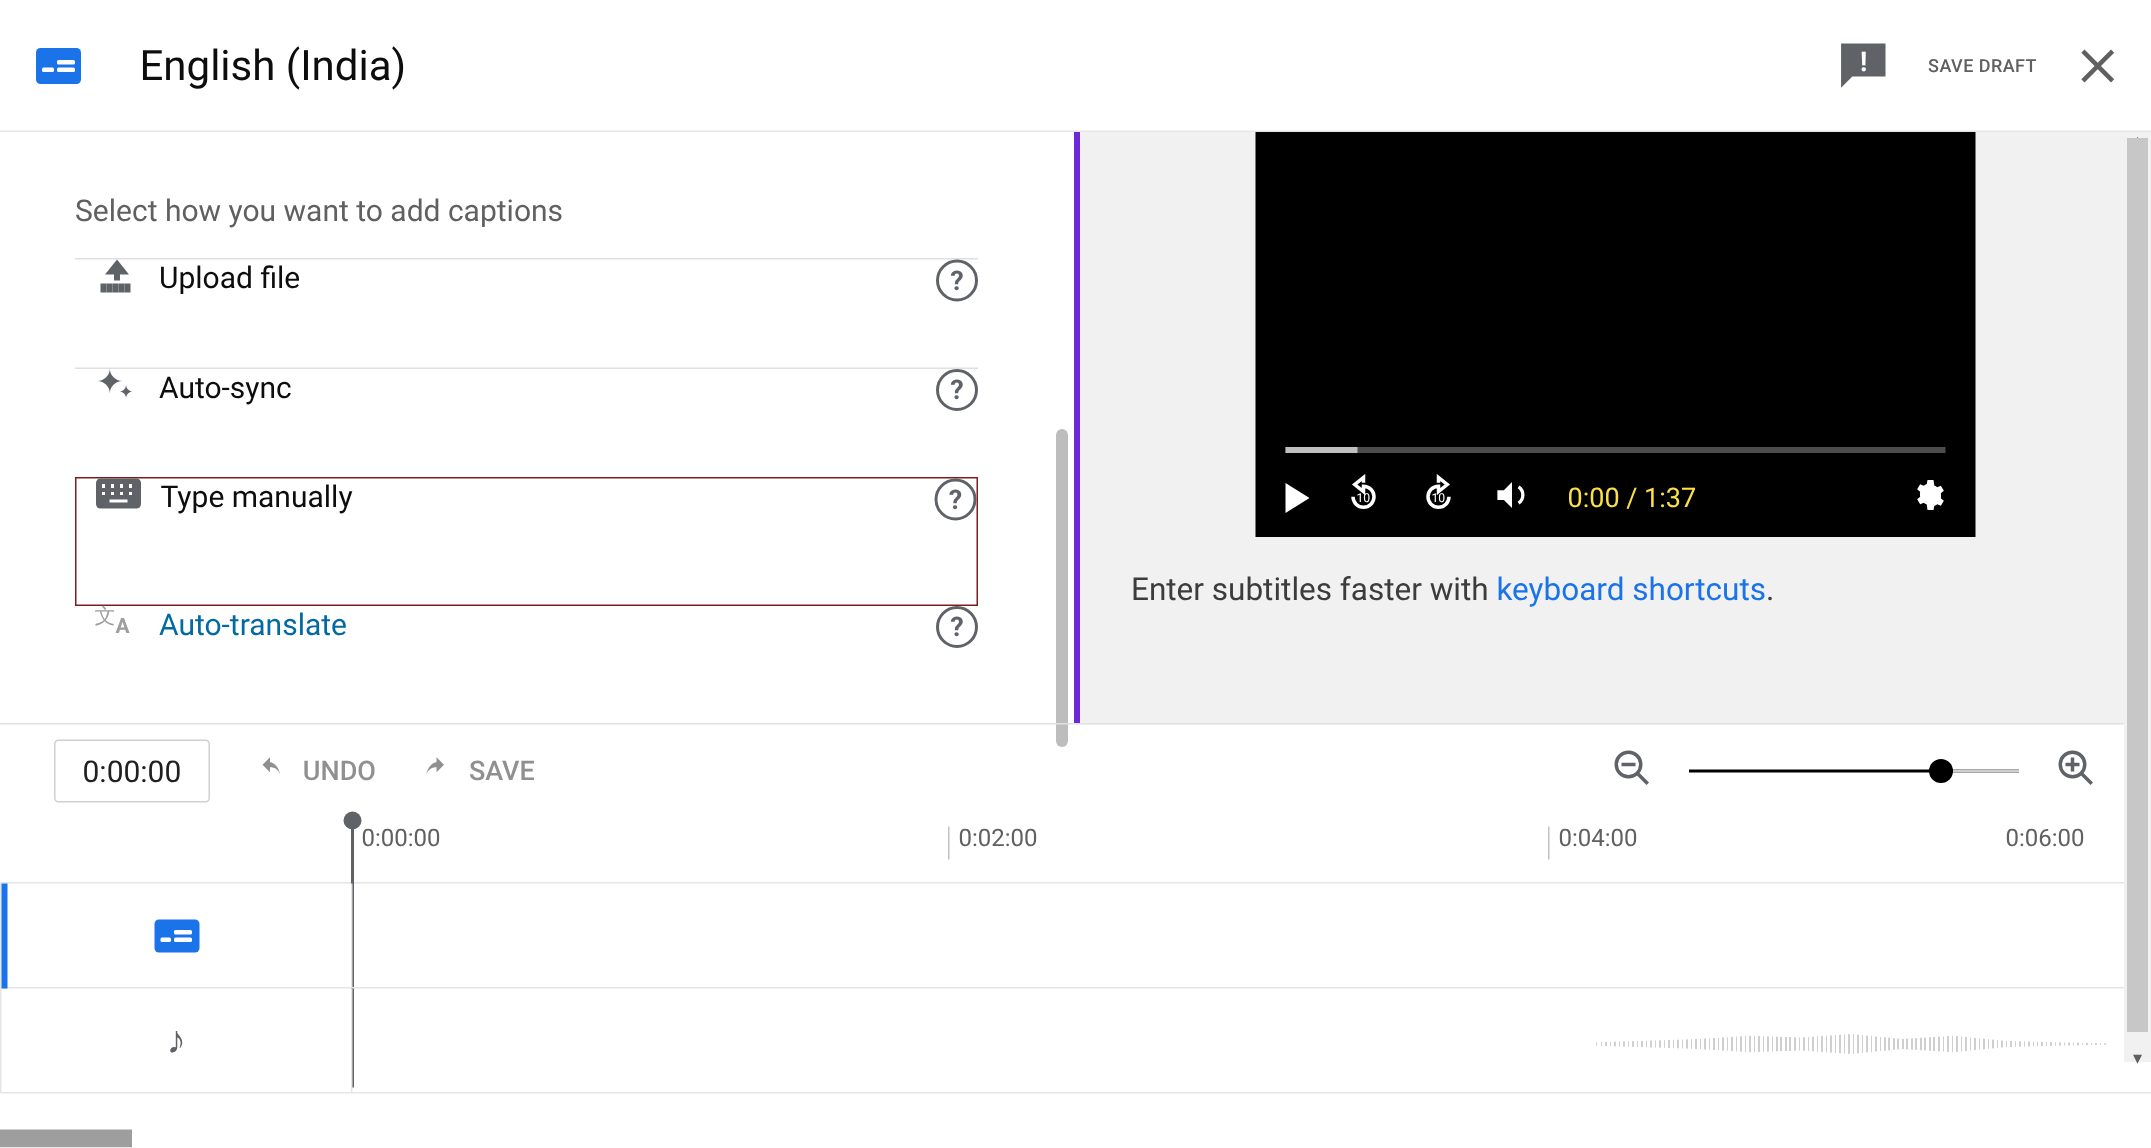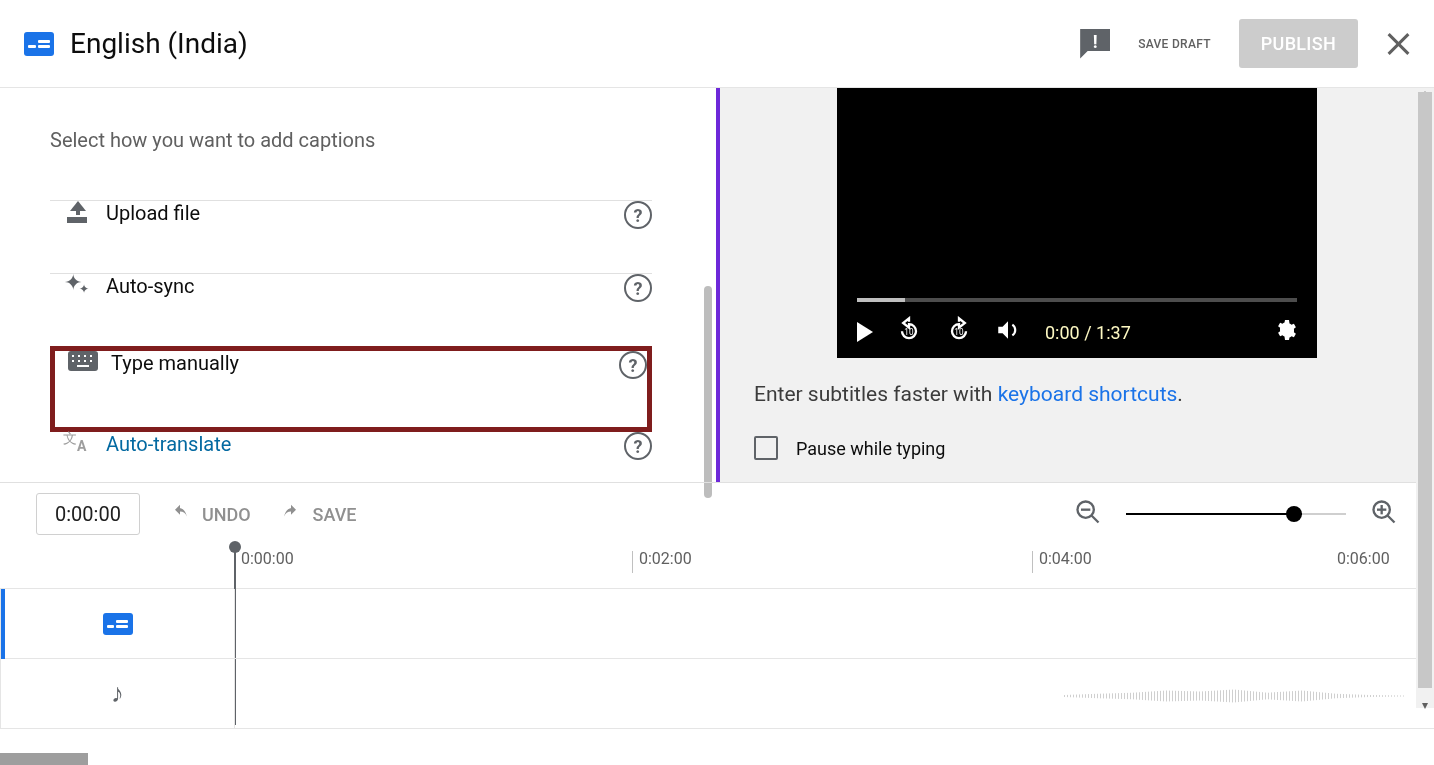--- a/index.html
+++ b/index.html
@@ -13,21 +13,21 @@
   }
 
   
   .header {
     display: flex;
     align-items: center;
     height: 88px;
     padding: 0 24px;
     border-bottom: 1px solid #e5e5e5;
   }
-  .header-left { display: flex; align-items: center; gap: 16px; }
+  .header-left { display: flex; align-items: center; gap: 39px; }
   .cc-icon {
     width: 30px; height: 24px; background:#1a73e8; border-radius:3px;
     position: relative;
   }
   .cc-icon::before, .cc-icon::after {
     content:""; position:absolute; background:#fff; height:3px; border-radius:1px;
   }
   .cc-icon::before { left:4px; width:8px; bottom:8px; }
   .cc-icon::after  { left:14px; width:12px; bottom:8px; box-shadow: 0 -5px 0 #fff; }
   .language-title { font-size: 28px; color:#0d0d0d; font-weight:400; }
@@ -49,31 +49,31 @@
   .close-x::before, .close-x::after {
     content:""; position:absolute; left:11px; top:-2px; width:3px; height:28px; background:#606060;
   }
   .close-x::before { transform:rotate(45deg); }
   .close-x::after  { transform:rotate(-45deg); }
 
   
   .main { display:flex; height:394px; position:relative; }
   .left-pane { width:716px; padding:40px 40px 0 50px; position:relative; }
   .left-scrollbar { position:absolute; right:4px; top:198px; width:8px; height:212px; background:#bdbdbd; border-radius:4px; }
-  .prompt { font-size:20px; color:#606060; margin-bottom:48px; }
+  .prompt { font-size:20px; color:#606060; margin-bottom:20px; }
   .option-list { width:602px; }
   .option {
     display:flex; height:73px;
     border-top:1px solid #e0e0e0; cursor:pointer;
   }
   .option .icon-slot { width:56px; display:flex; justify-content:center; color:#5f6368; }
   .option .label { font-size:20px; color:#0d0d0d; }
   .option .help { margin-left:auto; width:28px; height:28px; border:2px solid #5f6368; border-radius:50%;
     display:flex; align-items:center; justify-content:center; color:#5f6368; font-size:18px; font-weight:700; }
-  .option.highlight { border:5px solid #7f1d1d; height:86px; }
+  .option.highlight { border:1px solid #7f1d1d; height:86px; }
   .option.highlight + .option { border-top:none; }
   .option.disabled .icon-slot, .option.disabled .label { color:#0369a1; }
 
   
   .ic-upload { width:22px; height:22px; position:relative; }
   .ic-upload::before { content:""; position:absolute; left:3px; top:0; width:0; height:0;
     border-left:8px solid transparent; border-right:8px solid transparent; border-bottom:10px solid #5f6368; }
   .ic-upload::after { content:""; position:absolute; left:9px; top:8px; width:4px; height:6px; background:#5f6368;
     box-shadow: -9px 8px 0 0 #5f6368, -5px 8px 0 0 #5f6368, -1px 8px 0 0 #5f6368, 3px 8px 0 0 #5f6368, 7px 8px 0 0 #5f6368; }
   .ic-sparkle { position:relative; width:24px; height:24px; }
@@ -101,21 +101,21 @@
 
   
   .right-pane { flex:1; background:#f1f1f1; border-left:4px solid #6d28d9; display:flex; flex-direction:column; align-items:center; }
   .video-box { width:480px; height:270px; background:#000; position:relative; }
   .progress-track { position:absolute; left:20px; right:20px; bottom:56px; height:4px; background:#4d4d4d; }
   .progress-loaded { position:absolute; left:0; top:0; height:4px; width:48px; background:#bfbfbf; }
   .video-controls { position:absolute; left:0; right:0; bottom:0; height:52px; display:flex; align-items:center; padding:0 20px; gap:22px; color:#fff; }
   .v-play { width:0;height:0;border-left:16px solid #fff;border-top:10px solid transparent;border-bottom:10px solid transparent; cursor:pointer; }
   .v-replay svg, .v-forward svg { width:28px; height:28px; }
   .v-vol svg { width:26px; height:26px; }
-  .v-time { font-size:18px; color:#fef9c3; margin-left:2px; }
+  .v-time { font-size:18px; color:#fde047; margin-left:2px; }
   .v-gear { margin-left:auto; }
   .v-gear svg { width:24px; height:24px; }
 
   .tip { width:100%; padding:24px 0 12px 34px; font-size:21px; color:#3c3c3c; background:#f1f1f1; text-align:left;}
   .tip .shortcut { color:#1a73e8; cursor:pointer; }
 
   .pause-row { width:100%; padding:18px 0 18px 34px; display:flex; align-items:center; gap:18px; font-size:18px; color:#0d0d0d; }
   .checkbox { width:24px; height:24px; border:2px solid #5f6368; border-radius:2px; cursor:pointer; }
 
   
@@ -166,21 +166,20 @@
 <div class="header">
   <div class="header-left">
     <div class="cc-icon"></div>
     <div class="language-title">English (India)</div>
   </div>
   <div class="header-right">
     <div class="feedback-icon">
         <span class="bang">!</span>
       </div>
     <div class="btn-text">SAVE DRAFT</div>
-    <div class="btn-publish">PUBLISH</div>
     <div class="close-x"></div>
   </div>
 </div>
 
 <div class="main">
 
   <div class="left-pane">
     <div class="prompt">Select how you want to add captions</div>
 
     <div class="option-list">
@@ -247,24 +246,20 @@
               <path d="M12 8a4 4 0 1 0 0 8 4 4 0 0 0 0-8zm9 4a7 7 0 0 0-.1-1.2l2-1.6-2-3.4-2.4 1a7 7 0 0 0-2-1.2L16 2h-4l-.5 2.6a7 7 0 0 0-2 1.2l-2.4-1-2 3.4 2 1.6A7 7 0 0 0 7 12c0 .4 0 .8.1 1.2l-2 1.6 2 3.4 2.4-1a7 7 0 0 0 2 1.2L12 22h4l.5-2.6a7 7 0 0 0 2-1.2l2.4 1 2-3.4-2-1.6c.1-.4.1-.8.1-1.2z"></path>
             </svg>
         </div>
       </div>
     </div>
 
     <div class="tip">
       <span>Enter subtitles faster with </span><span class="shortcut">keyboard shortcuts</span><span>.</span>
     </div>
 
-    <div class="pause-row">
-      <div class="checkbox"></div>
-      <div>Pause while typing</div>
-    </div>
   </div>
 </div>
 
 <div class="timeline-section">
   <div class="tl-top">
     <div class="tl-time-box">0:00:00</div>
     <div class="tl-btn">
       <svg viewBox="0 0 24 24" fill="#909090">
           <path d="M12 5V1L6 7l6 6V9c4 0 7 2 8 6-.5-6-5-10-8-10z"></path>
         </svg>

